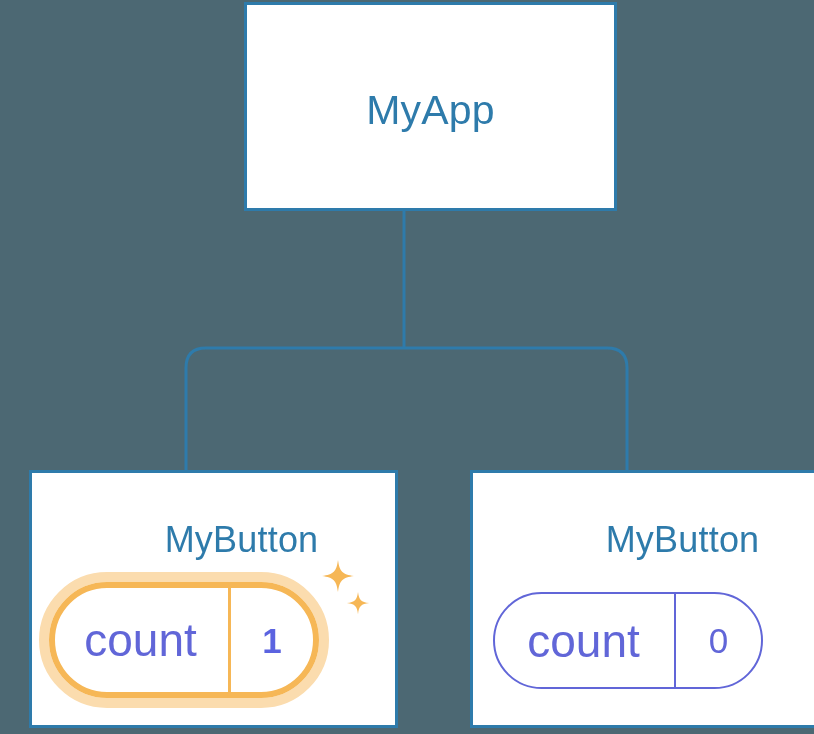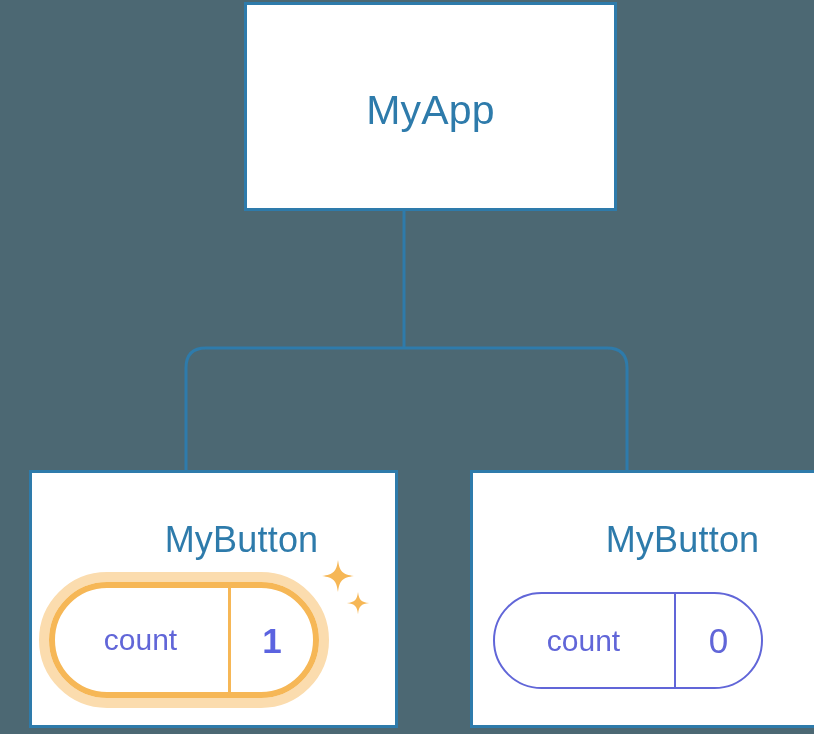--- a/index.html
+++ b/index.html
@@ -85,21 +85,21 @@
     box-sizing: border-box;
     overflow: hidden;
   }
   .pill-key, .pill-val {
     display: flex;
     align-items: center;
     justify-content: center;
     line-height: 1;
   }
   .pill-key {
-    font-size: 30px;
+    font-size: 46px;
     font-weight: 400;
   }
   .pill-val {
     font-size: 35px;
   }
 
   
   .state-pill.plain {
     border: 2px solid #6166d8;
     border-radius: 999px;

